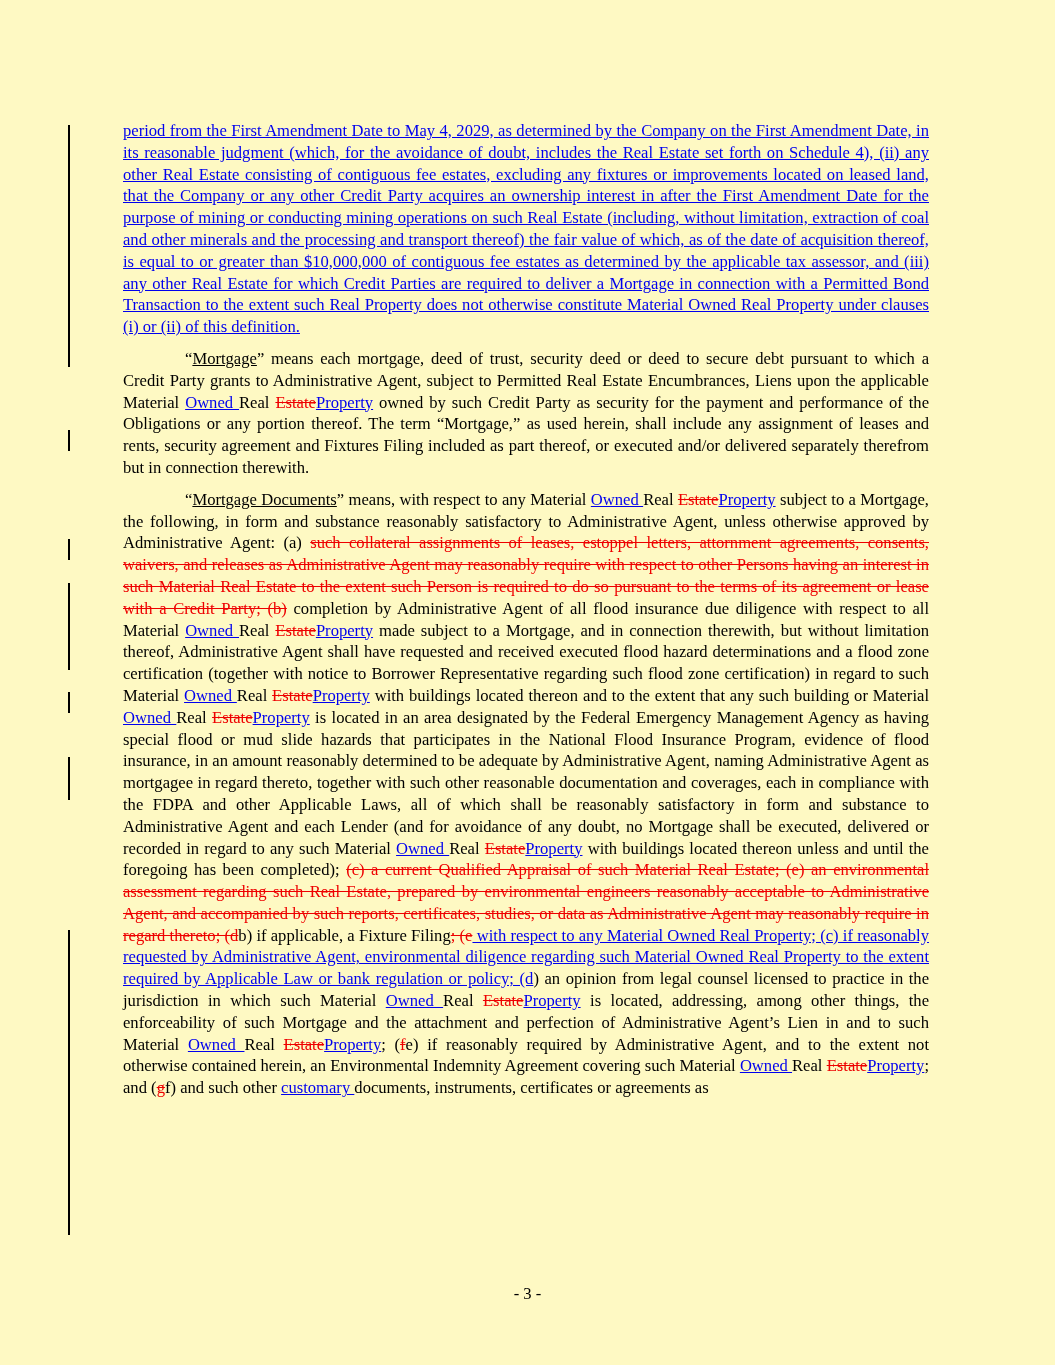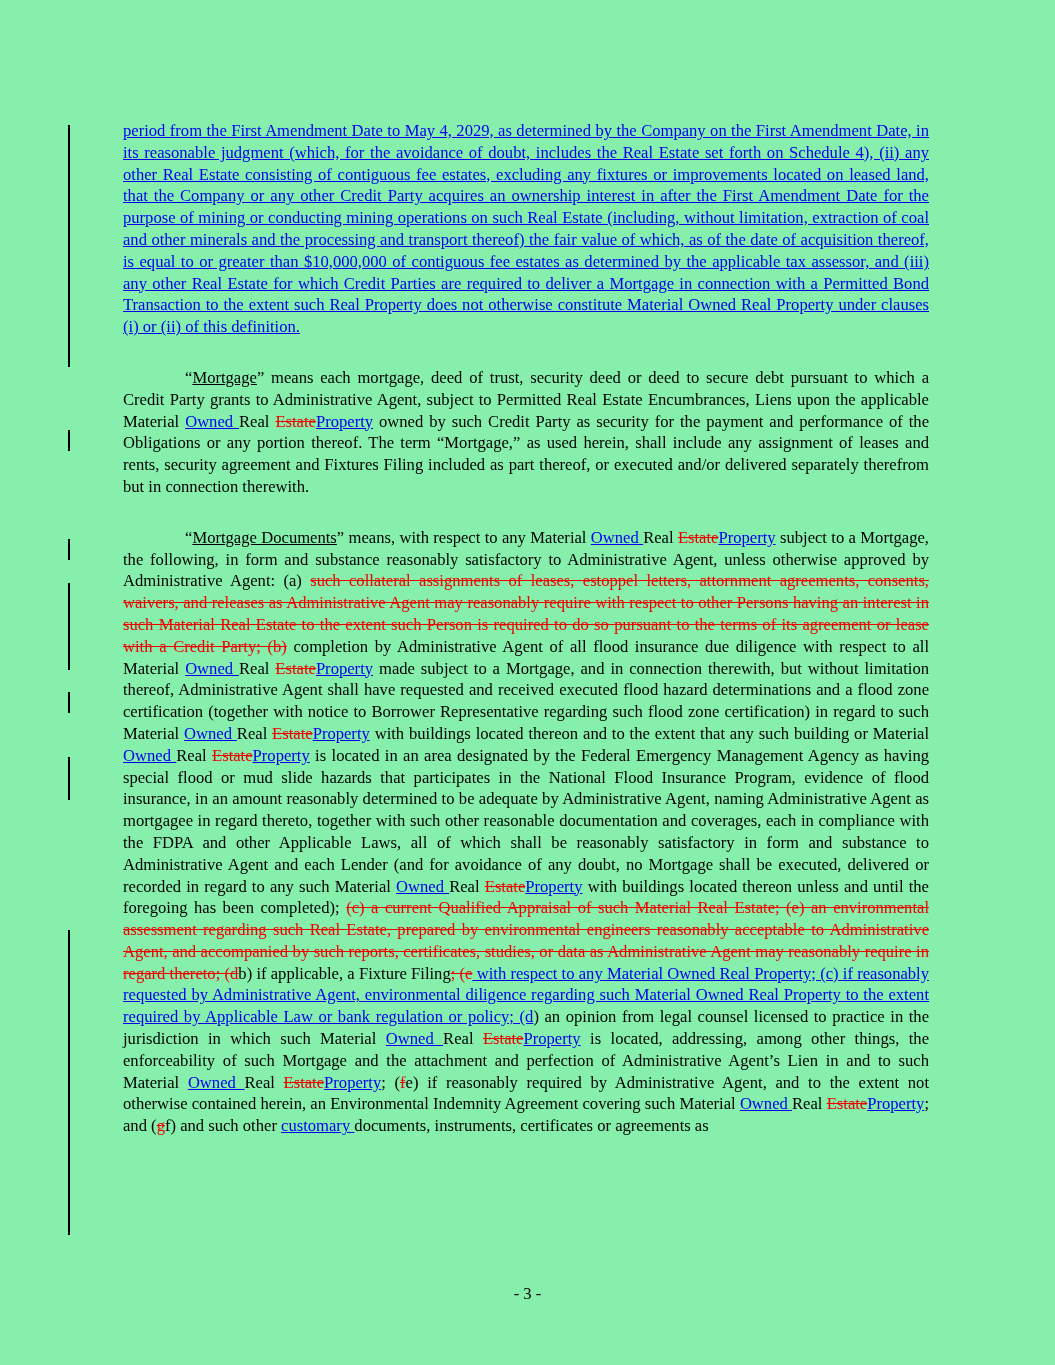--- a/index.html
+++ b/index.html
@@ -4,42 +4,42 @@
 <style>
   html, body {
     margin: 0;
     padding: 0;
     background: #ffffff;
   }
   .page {
     position: relative;
     width: 1055px;
     height: 1365px;
-    background: #86efac;
+    background: #fef9c3;
     font-family: "Liberation Serif", "DejaVu Serif", serif;
     color: #000000;
     overflow: hidden;
   }
   .change-bar {
     position: absolute;
     left: 68px;
     width: 2px;
     background: #000000;
   }
   .body-text {
     position: absolute;
     left: 123px;
     top: 120px;
     width: 806px;
     font-size: 16.6px;
     line-height: 21.8px;
     text-align: justify;
   }
   p.para { margin: 0; }
-  p.para + p.para { margin-top: 29px; }
+  p.para + p.para { margin-top: 10px; }
   p.para.indent { text-indent: 62px; }
   .run-n { color: #000000; }
   .run-u { color: #000000; text-decoration: underline; }
   .run-ins { color: var(--ins, #0000EE); text-decoration: underline; }
   .run-del { color: var(--del, #E60000); text-decoration: line-through; }
   .footer {
     position: absolute;
     left: 0;
     top: 1283px;
     width: 100%;

